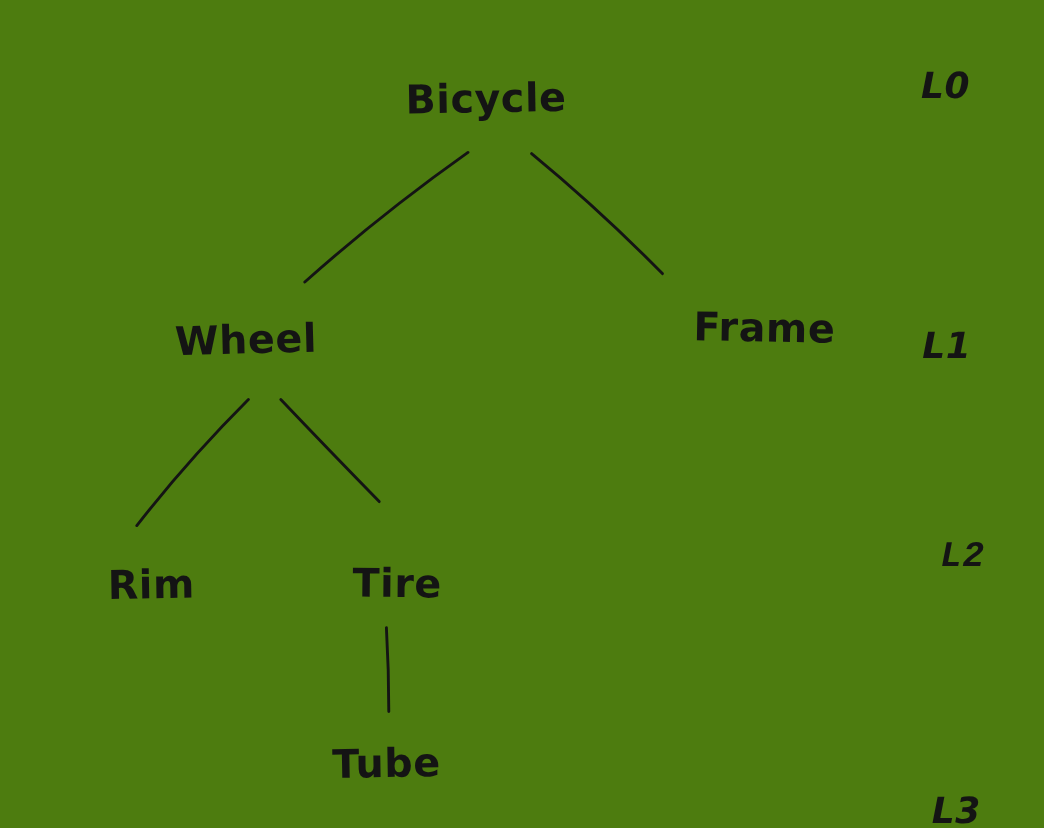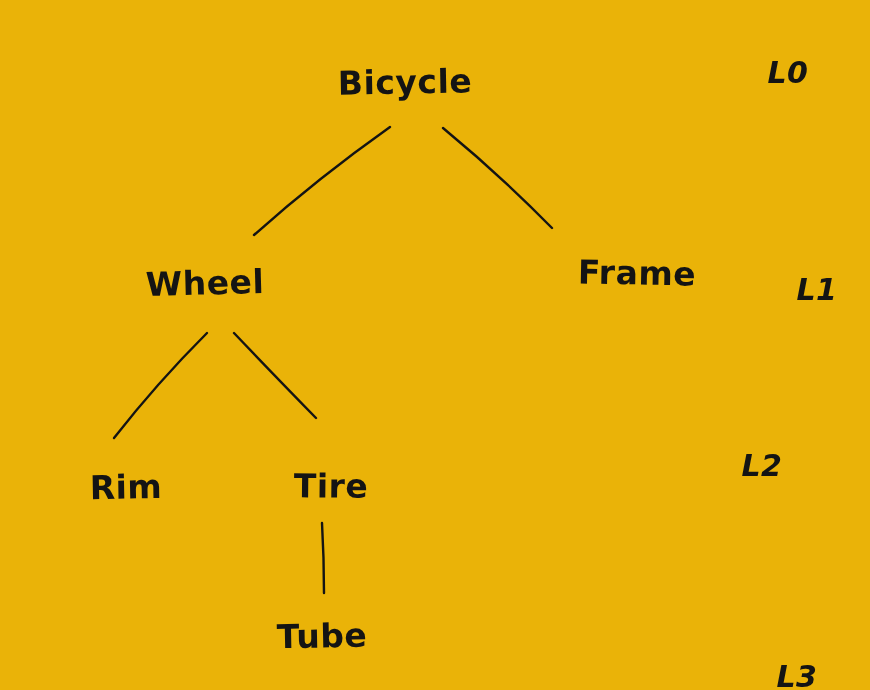--- a/index.html
+++ b/index.html
@@ -4,21 +4,21 @@
 <style>
   html, body {
     margin: 0;
     padding: 0;
     background: #ffffff;
   }
   .canvas {
     position: relative;
     width: 870px;
     height: 690px;
-    background: #eab308;
+    background: #4d7c0f;
     overflow: hidden;
     font-family: "DejaVu Sans", sans-serif;
   }
   .edges-layer {
     position: absolute;
     left: 0;
     top: 0;
     width: 870px;
     height: 690px;
   }
@@ -43,22 +43,22 @@
   
   #node-bicycle { left: 405px; top: 82px;  transform: translate(-50%,-50%) rotate(-1deg); }
   #node-wheel   { left: 205px; top: 283px; transform: translate(-50%,-50%) rotate(-1.5deg); }
   #node-frame   { left: 637px; top: 273px; transform: translate(-50%,-50%) rotate(1deg); }
   #node-rim     { left: 126px; top: 487px; transform: translate(-50%,-50%) rotate(-1deg); }
   #node-tire    { left: 331px; top: 486px; transform: translate(-50%,-50%) rotate(0.5deg); }
   #node-tube    { left: 322px; top: 636px; transform: translate(-50%,-50%) rotate(-1deg); }
 
   
   #level-l0 { left: 788px; top: 72px;  }
-  #level-l1 { left: 789px; top: 289px; margin-left: 28px; }
-  #level-l2 { left: 762px; top: 465px; }
+  #level-l1 { left: 789px; top: 289px; }
+  #level-l2 { left: 802px; top: 465px; font-family: Liberation Mono, monospace; }
   #level-l3 { left: 797px; top: 676px; }
 </style>
 </head>
 <body>
 
 <div class="canvas">
 
   <svg class="edges-layer" viewBox="0 0 870 690" xmlns="http://www.w3.org/2000/svg" aria-hidden="true">
     <path class="edge" d="M390,127 Q318,178 254,235"></path>
     <path class="edge" d="M443,128 Q500,175 552,228"></path>

